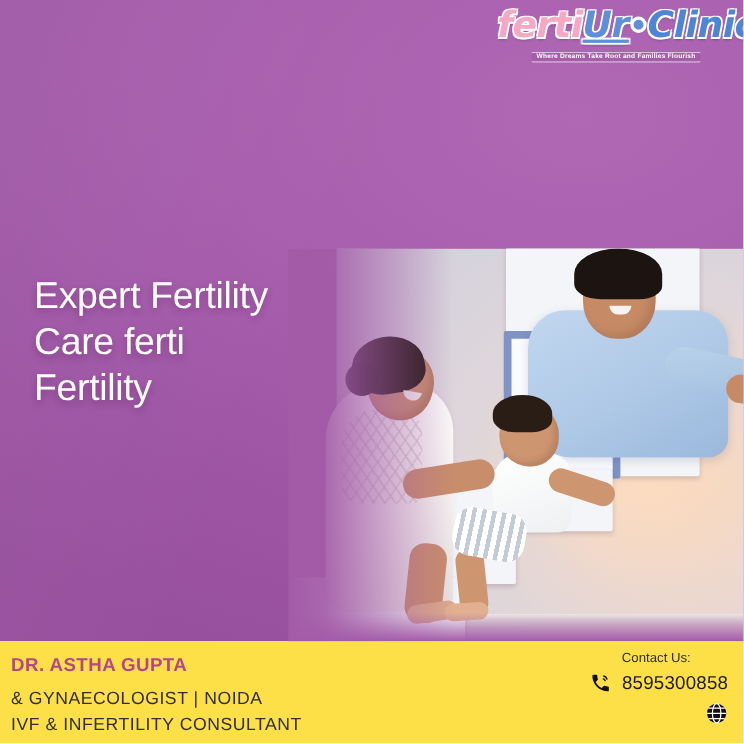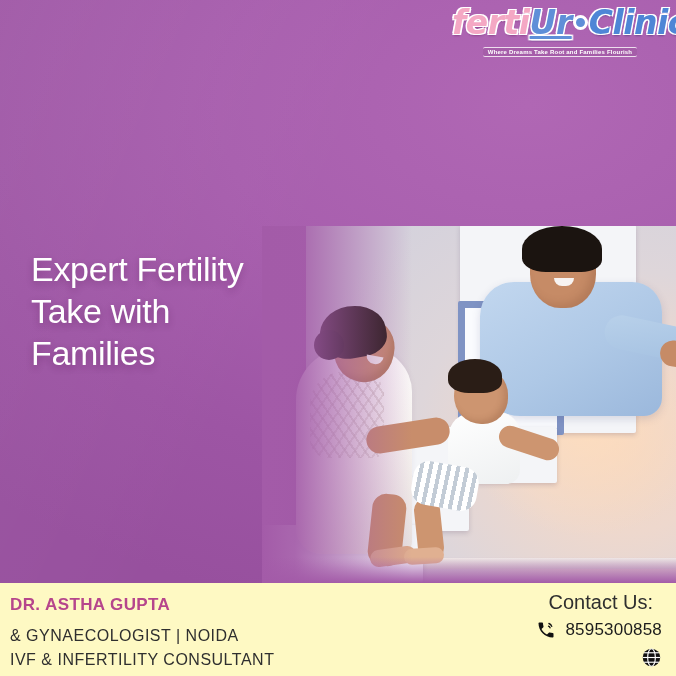--- a/index.html
+++ b/index.html
@@ -251,35 +251,35 @@
     background:linear-gradient(160deg,#b9d1ea,#a3c0e1);
     border-radius:18px;transform:rotate(12deg);z-index:5;
   }
   .dad-hand{
     position:absolute;left:398px;top:116px;width:48px;height:26px;
     background:#c68b66;border-radius:14px;transform:rotate(8deg);z-index:6;
   }
 
   
   .footer{
-    position:absolute;left:0;top:583px;width:676px;height:93px;background:#fef9c3;
+    position:absolute;left:0;top:583px;width:676px;height:93px;background:#fde047;
   }
   .doc-name{
     position:absolute;left:10px;top:12px;
     font-size:17px;font-weight:bold;color:#b6468c;letter-spacing:.4px;
   }
   .doc-role{
     position:absolute;left:10px;top:41px;
     font-size:16px;color:#2f2f2f;letter-spacing:.5px;line-height:24px;
   }
   .contact-block{
     position:absolute;right:14px;top:8px;text-align:right;
   }
   .contact-label{
-    font-size:20px;color:#2f2f2f;margin-right:9px;
+    font-size:12px;color:#2f2f2f;margin-right:34px;
   }
   .contact-row{
     display:flex;align-items:center;justify-content:flex-end;gap:8px;margin-top:5px;
   }
   .contact-row .txt{font-size:17px;color:#1c1c1c;letter-spacing:.2px;}
   .ico{display:inline-flex;width:22px;height:22px;align-items:center;justify-content:center;}
 </style>
 </head>
 <body>
 
@@ -329,22 +329,22 @@
     </div>
 
     <div class="logo">
       <div class="logo-word"><span class="lg-ferti">ferti</span><span class="lg-uro">Ur</span><span class="logo-ring"></span><span class="lg-clinic">Clinic</span></div>
       <div class="logo-tag">Where Dreams Take Root and Families Flourish</div>
     </div>
 
 
     <div class="subhead">
       <div>Expert Fertility</div>
-      <div>Take with</div>
-      <div>Families</div>
+      <div>Care ferti</div>
+      <div>Fertility</div>
     </div>
   </div>
 
   <div class="footer">
     <div class="doc-name">DR. ASTHA GUPTA</div>
     <div class="doc-role">
       <div>&amp; GYNAECOLOGIST | NOIDA</div>
       <div>IVF &amp; INFERTILITY CONSULTANT</div>
     </div>
 

